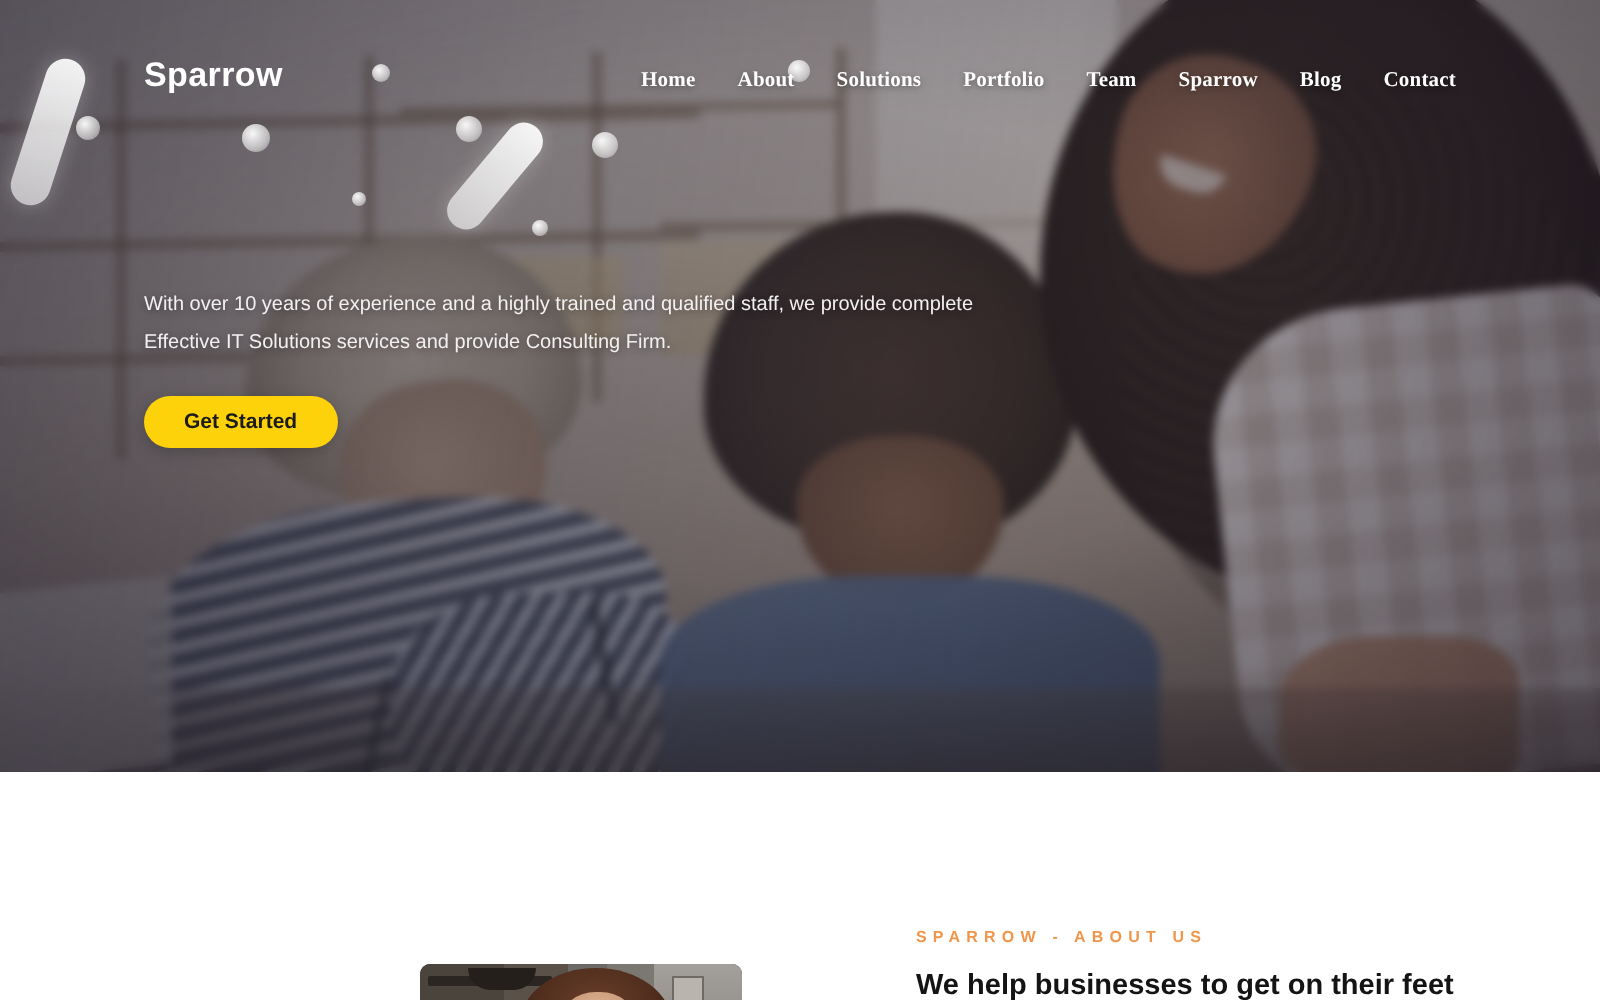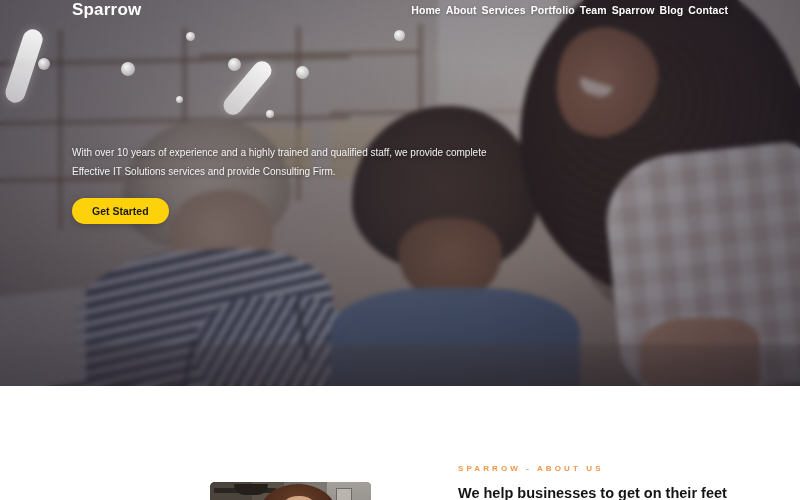--- a/index.html
+++ b/index.html
@@ -207,30 +207,31 @@
   .bk3 { left:186px; top:32px; width:9px; height:9px; }
   .bk4 { left:228px; top:58px; width:13px; height:13px; }
   .bk5 { left:296px; top:66px; width:13px; height:13px; }
   .bk6 { left:394px; top:30px; width:11px; height:11px; }
   .bk7 { left:266px; top:110px; width:8px; height:8px; }
   .bk8 { left:176px; top:96px; width:7px; height:7px; }
 
   
   .navbar {
     position:absolute; left:0; top:0; width:800px; height:48px;
-    display:flex; align-items:flex-start; z-index:20;
+    display:flex; align-items:flex-end; z-index:20;
   }
   .logo {
     margin-left:72px; color:#fff; font-size:17px; font-weight:bold;
     letter-spacing:.2px; white-space:nowrap;
   }
   .nav-links {
     margin-left:auto; margin-right:72px;
-    display:flex; align-items:center; gap:5px;
+    display:flex; align-items:center; gap:21px;
     list-style:none;
+    font-family:Liberation Serif, serif;
   }
   .nav-links li a {
     color:#ffffff; font-size:10.5px; font-weight:bold;
     text-decoration:none; letter-spacing:.1px; white-space:nowrap;
     text-shadow:0 1px 3px rgba(0,0,0,.35);
   }
 
   
   .hero-content {
     position:absolute; left:72px; top:132px; width:470px; z-index:20;
@@ -382,21 +383,21 @@
       <div class="bokeh bk6"></div>
       <div class="bokeh bk7"></div>
       <div class="bokeh bk8"></div>
     </div>
 
     <nav class="navbar">
       <div class="logo">Sparrow</div>
       <ul class="nav-links">
         <li><a href="#">Home</a></li>
         <li><a href="#">About</a></li>
-        <li><a href="#">Services</a></li>
+        <li><a href="#">Solutions</a></li>
         <li><a href="#">Portfolio</a></li>
         <li><a href="#">Team</a></li>
         <li><a href="#">Sparrow</a></li>
         <li><a href="#">Blog</a></li>
         <li><a href="#">Contact</a></li>
       </ul>
     </nav>
 
     <div class="hero-content">
       <p class="hero-sub">With over 10 years of experience and a highly trained and qualified staff, we provide complete Effective IT Solutions services and provide Consulting Firm.</p>

